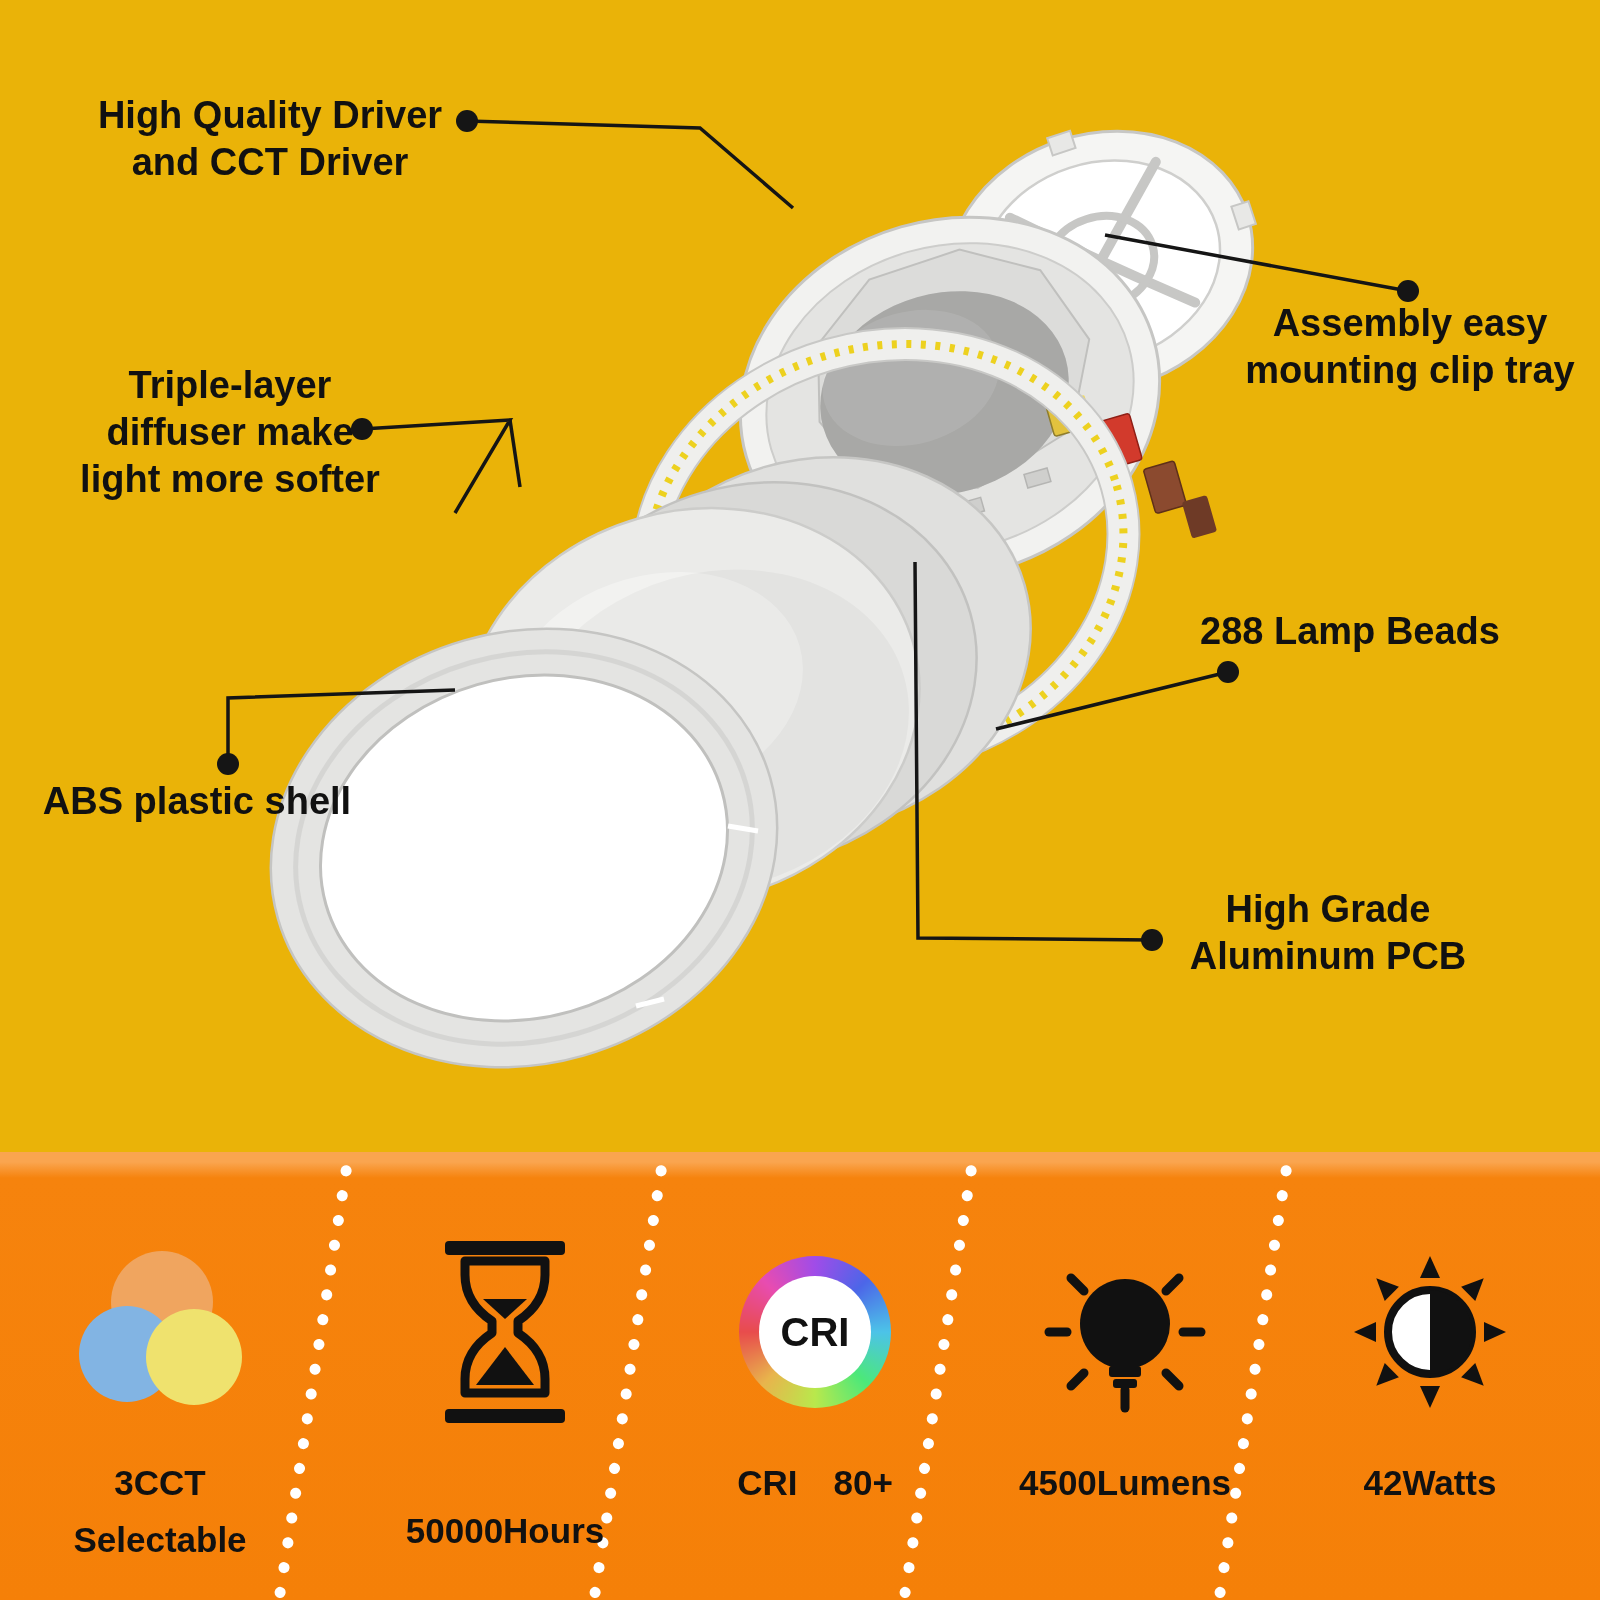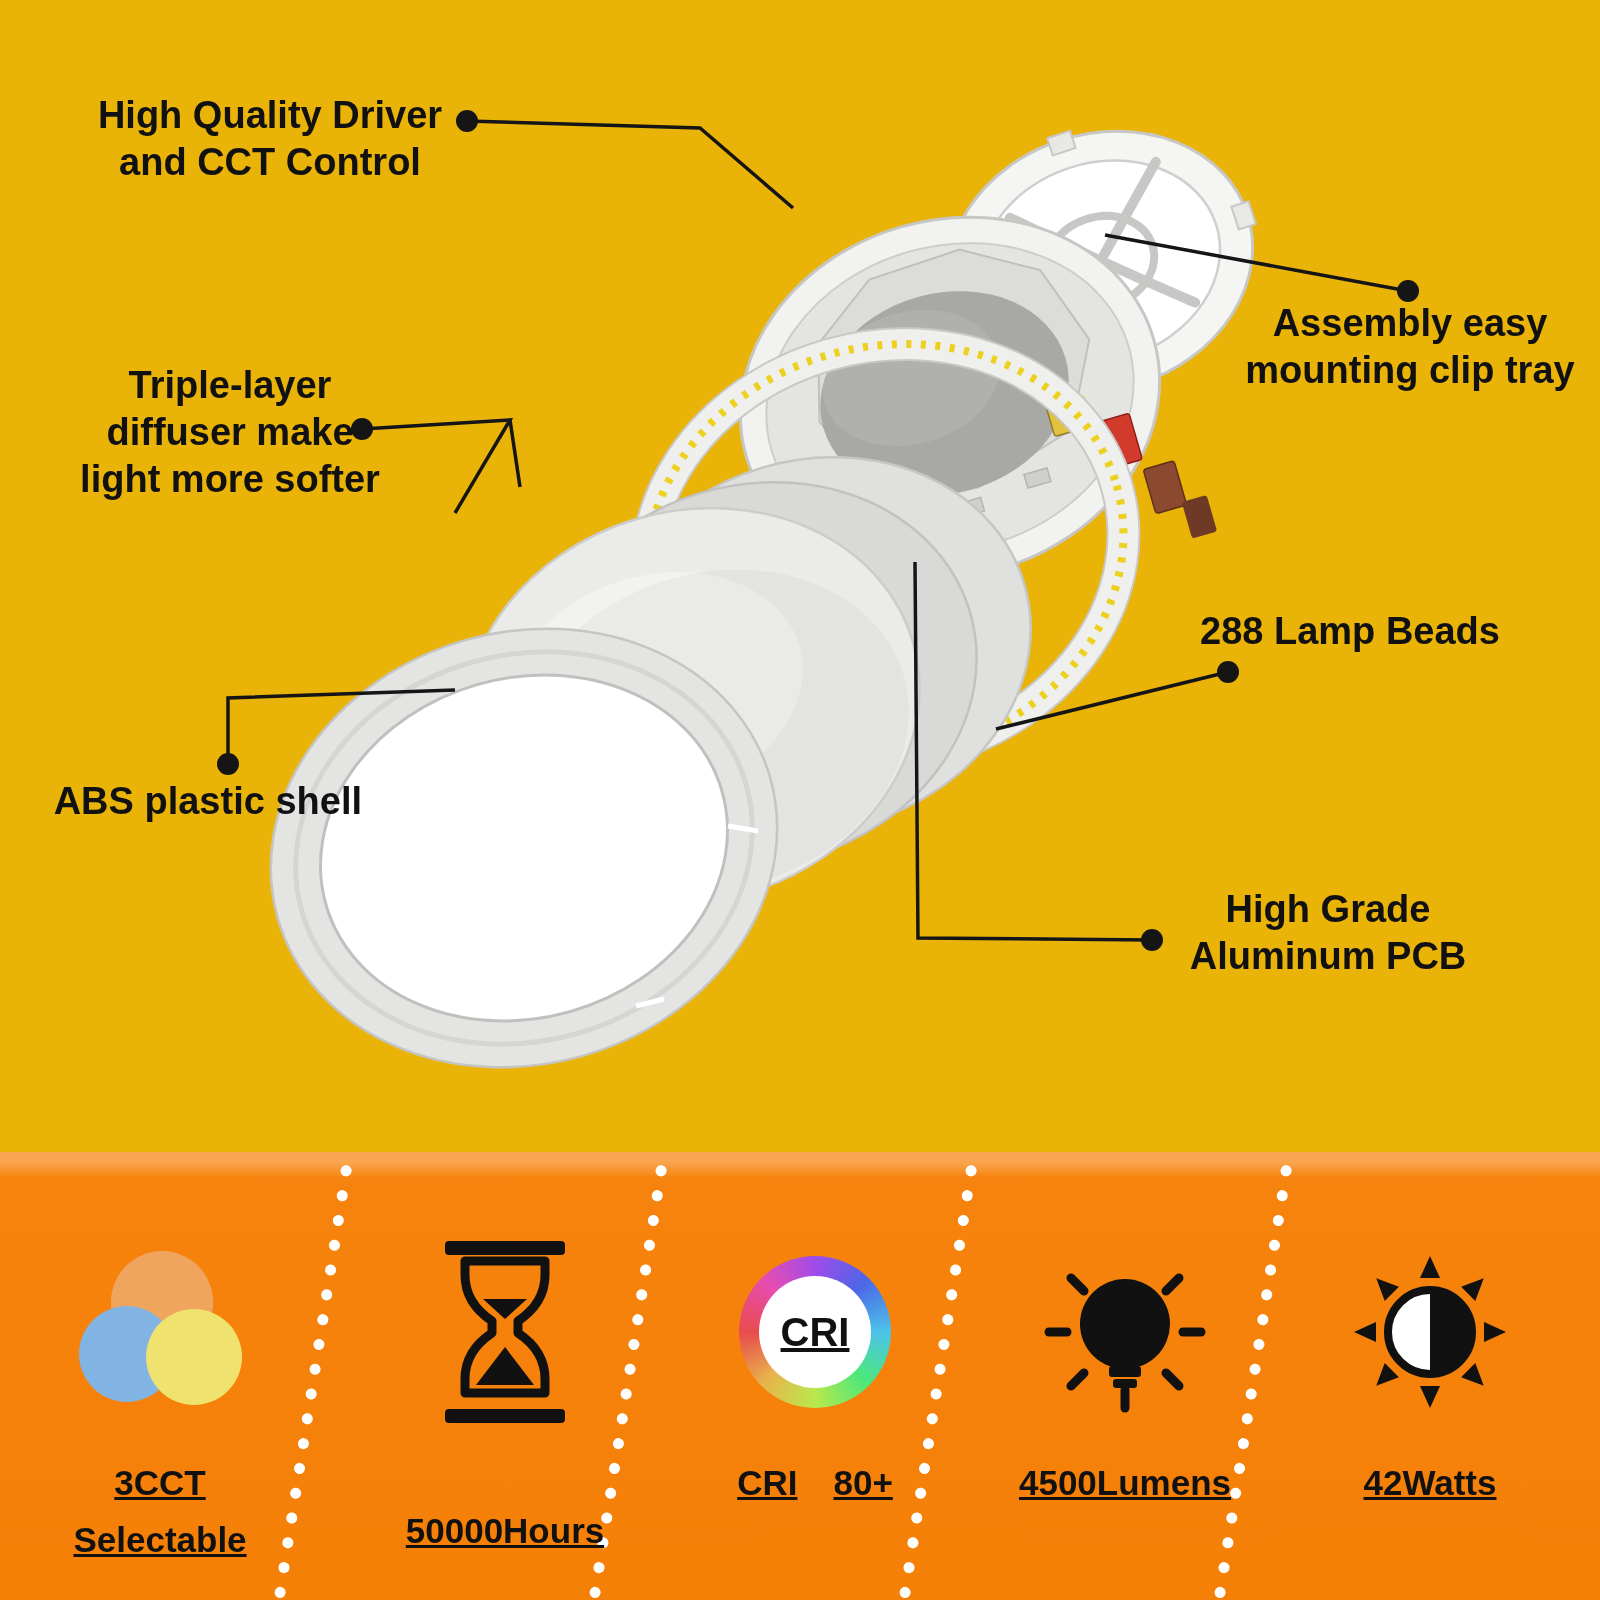--- a/index.html
+++ b/index.html
@@ -13,35 +13,35 @@
 
   
   .callout{
     position:absolute;font-weight:bold;font-size:38px;line-height:1.24;
     color:var(--text-black,#111111);text-align:center;
   }
   .co-driver{left:80px;top:92px;width:380px;}
   .co-tray{left:1245px;top:300px;width:330px;}
   .co-diffuser{left:77px;top:362px;width:306px;}
   .co-beads{left:1185px;top:608px;width:330px;}
-  .co-shell{left:32px;top:778px;width:330px;text-align:right;}
+  .co-shell{left:32px;top:778px;width:330px;text-align:center;}
   .co-pcb{left:1188px;top:886px;width:280px;}
 
   
   .banner{
     position:absolute;left:0;top:1152px;width:1600px;height:448px;
     background:linear-gradient(180deg,
       var(--banner-orange-light,#FAA54F) 0px,
       var(--banner-orange-light,#FAA54F) 10px,
       var(--banner-orange,#F6830D) 26px,
       #F58008 100%);
   }
   .sep-svg{position:absolute;left:0;top:0;}
 
-  .feature{position:absolute;top:66px;display:flex;flex-direction:column;align-items:center;text-decoration:underline;}
+  .feature{position:absolute;top:66px;display:flex;flex-direction:column;align-items:center;}
   .f-cct{left:20px;width:280px;}
   .f-hours{left:350px;width:310px;gap:48px;}
   .f-cri{left:660px;width:310px;}
   .f-lumens{left:960px;width:330px;}
   .f-watts{left:1275px;width:310px;}
 
   .icon-box{height:228px;display:flex;align-items:center;justify-content:center;}
   .feature .label{
     font-size:35px;font-weight:bold;line-height:57px;text-align:center;
     color:var(--text-black,#111111);white-space:nowrap;margin-top:8px;
@@ -135,21 +135,21 @@
       <circle cx="1408" cy="291" r="11"></circle>
       <circle cx="362" cy="429" r="11"></circle>
       <circle cx="1228" cy="672" r="11"></circle>
       <circle cx="228" cy="764" r="11"></circle>
       <circle cx="1152" cy="940" r="11"></circle>
     </g>
   </svg>
 
   <div class="callout co-driver">
     <div>High Quality Driver</div>
-    <div>and CCT Control</div>
+    <div>and CCT Driver</div>
   </div>
   <div class="callout co-tray">
     <div>Assembly easy</div>
     <div>mounting clip tray</div>
   </div>
   <div class="callout co-diffuser">
     <div>Triple-layer</div>
     <div>diffuser make</div>
     <div>light more softer</div>
   </div>

